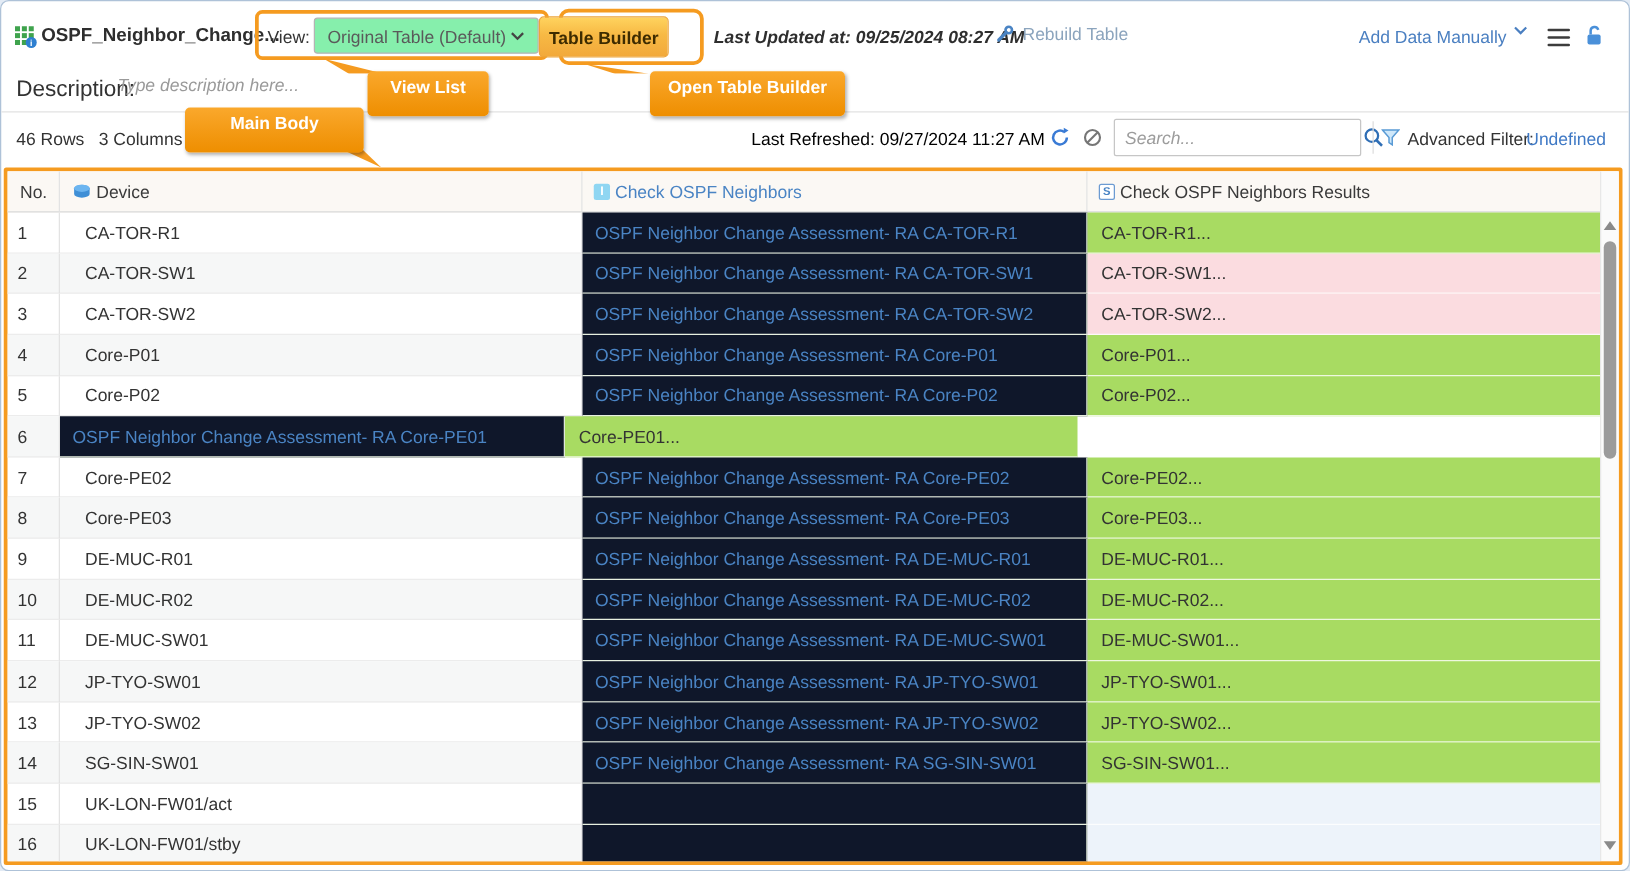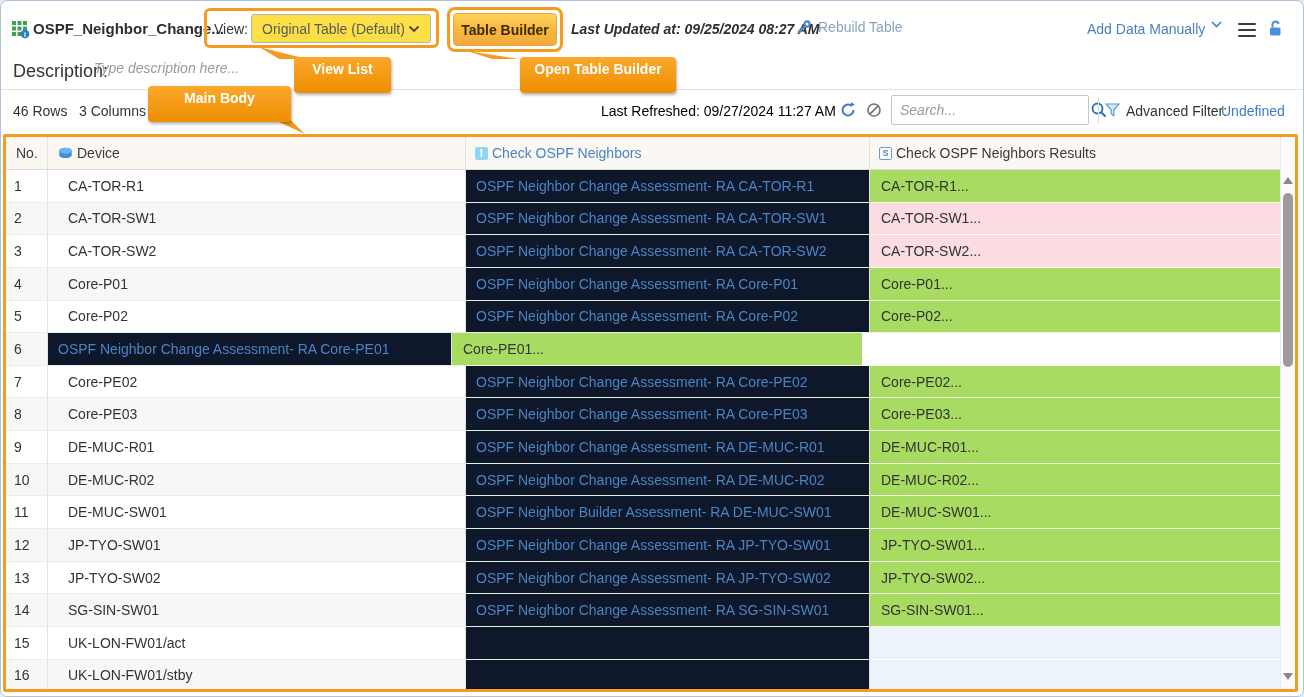--- a/index.html
+++ b/index.html
@@ -6,24 +6,24 @@
   html,body { width:1304px; height:697px; background:#e3ebf5; font-family:"Liberation Sans",sans-serif; }
   #window {
     position:relative; width:1304px; height:697px; background:#ffffff;
     border:1px solid #aec2d8; border-radius:7px; overflow:hidden;
   }
   
   .title-icon { position:absolute; left:10px; top:19px; width:19px; height:19px; }
   #page-title { position:absolute; left:32px; top:19px; font-size:15px; font-weight:bold; color:#2e2e2e; }
   .view-annot { position:absolute; left:203px; top:7px; width:235px; height:40px; border:3px solid #f59b20; border-radius:6px; }
   #view-label { position:absolute; left:213px; top:20px; font-size:14px; color:#333; }
-  .view-select { position:absolute; left:250px; top:13px; width:180px; height:29px; background:#fde047; border:1px solid #b4b4b4; border-radius:3px; display:flex; align-items:center; padding:0 10px; cursor:pointer; }
+  .view-select { position:absolute; left:250px; top:13px; width:180px; height:29px; background:#86efac; border:1px solid #b4b4b4; border-radius:3px; display:flex; align-items:center; padding:0 10px; cursor:pointer; }
   .view-select .sel-text { font-size:14px; color:#5a5a5a; flex:1; }
   .tb-annot { position:absolute; left:446px; top:6px; width:116px; height:45px; border:3px solid #f59b20; border-radius:8px; }
-  .tb-button { position:absolute; left:452px; top:12px; width:104px; height:33px; border-radius:4px;
+  .tb-button { position:absolute; left:430px; top:12px; width:104px; height:33px; border-radius:4px;
     background:linear-gradient(180deg,#ffd35e 0%,#f7b944 45%,#f2a93b 100%); border:1px solid #eda53a;
     font-size:14px; font-weight:bold; color:#3d2b00; cursor:pointer; }
   #last-updated { position:absolute; left:570px; top:20px; font-size:14px; font-style:italic; font-weight:600; color:#2e2e2e; }
   .rebuild-wrap { position:absolute; left:795px; top:18px; display:flex; align-items:center; gap:6px; cursor:pointer; }
   #rebuild-label { font-size:14px; color:#8ba4bd; }
   .add-data { position:absolute; left:1086px; top:20px; display:flex; align-items:flex-start; gap:6px; cursor:pointer; }
   #add-data-label { font-size:14px; color:#4a7fc1; }
   .hamburger { position:absolute; left:1237px; top:22px; width:18px; cursor:pointer; }
   .hamburger div { height:2.4px; background:#3c3c3c; margin-bottom:3.4px; border-radius:1px; }
   .lock { position:absolute; left:1266px; top:18px; cursor:pointer; }
@@ -259,21 +259,21 @@
   </div>
         <div class="trow even">
     <div class="cell cell-no">10</div>
     <div class="cell cell-device">DE-MUC-R02</div>
     <div class="cell cell-intent">OSPF Neighbor Change Assessment- RA DE-MUC-R02</div>
     <div class="cell cell-result status-green">DE-MUC-R02...</div>
   </div>
         <div class="trow odd">
     <div class="cell cell-no">11</div>
     <div class="cell cell-device">DE-MUC-SW01</div>
-    <div class="cell cell-intent">OSPF Neighbor Builder Assessment- RA DE-MUC-SW01</div>
+    <div class="cell cell-intent">OSPF Neighbor Change Assessment- RA DE-MUC-SW01</div>
     <div class="cell cell-result status-green">DE-MUC-SW01...</div>
   </div>
         <div class="trow even">
     <div class="cell cell-no">12</div>
     <div class="cell cell-device">JP-TYO-SW01</div>
     <div class="cell cell-intent">OSPF Neighbor Change Assessment- RA JP-TYO-SW01</div>
     <div class="cell cell-result status-green">JP-TYO-SW01...</div>
   </div>
         <div class="trow odd">
     <div class="cell cell-no">13</div>

